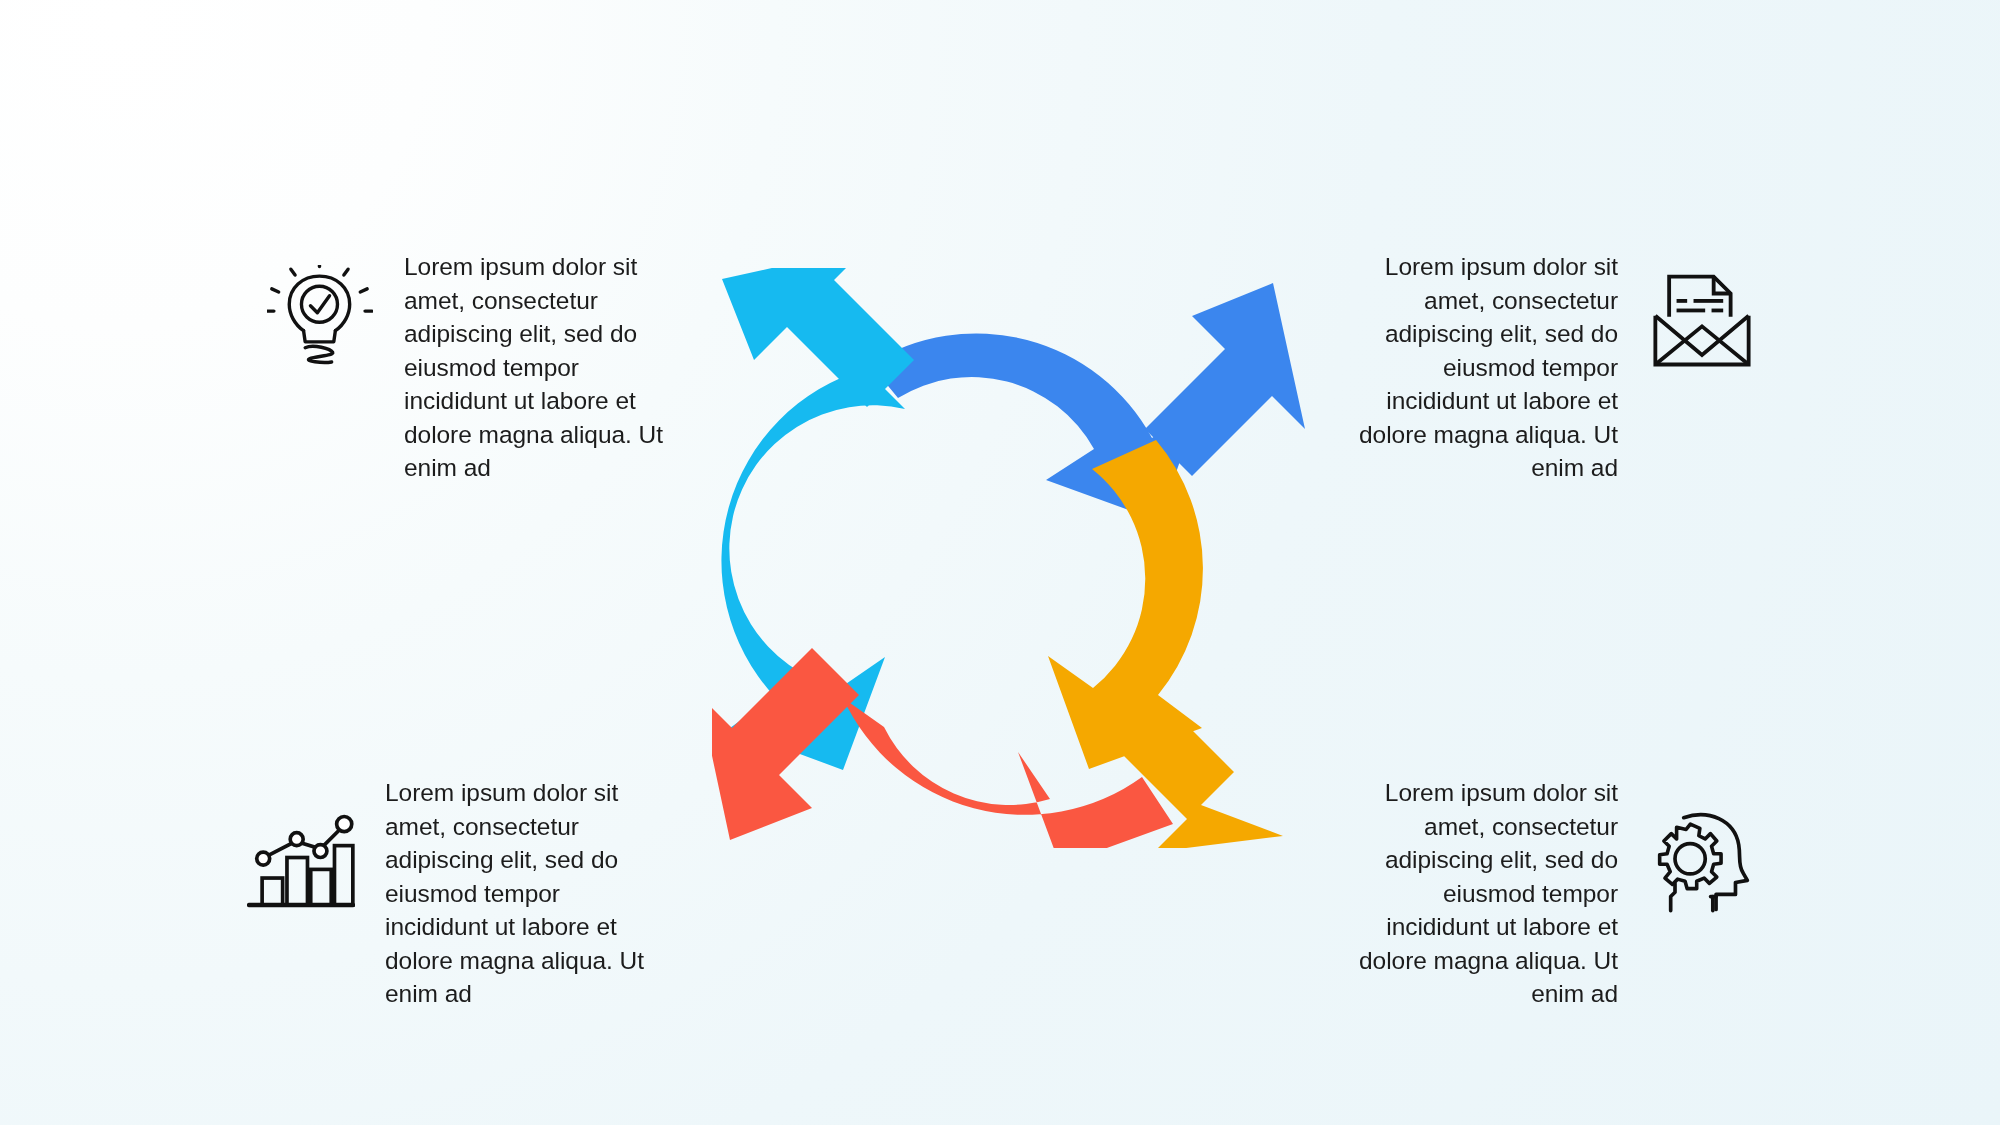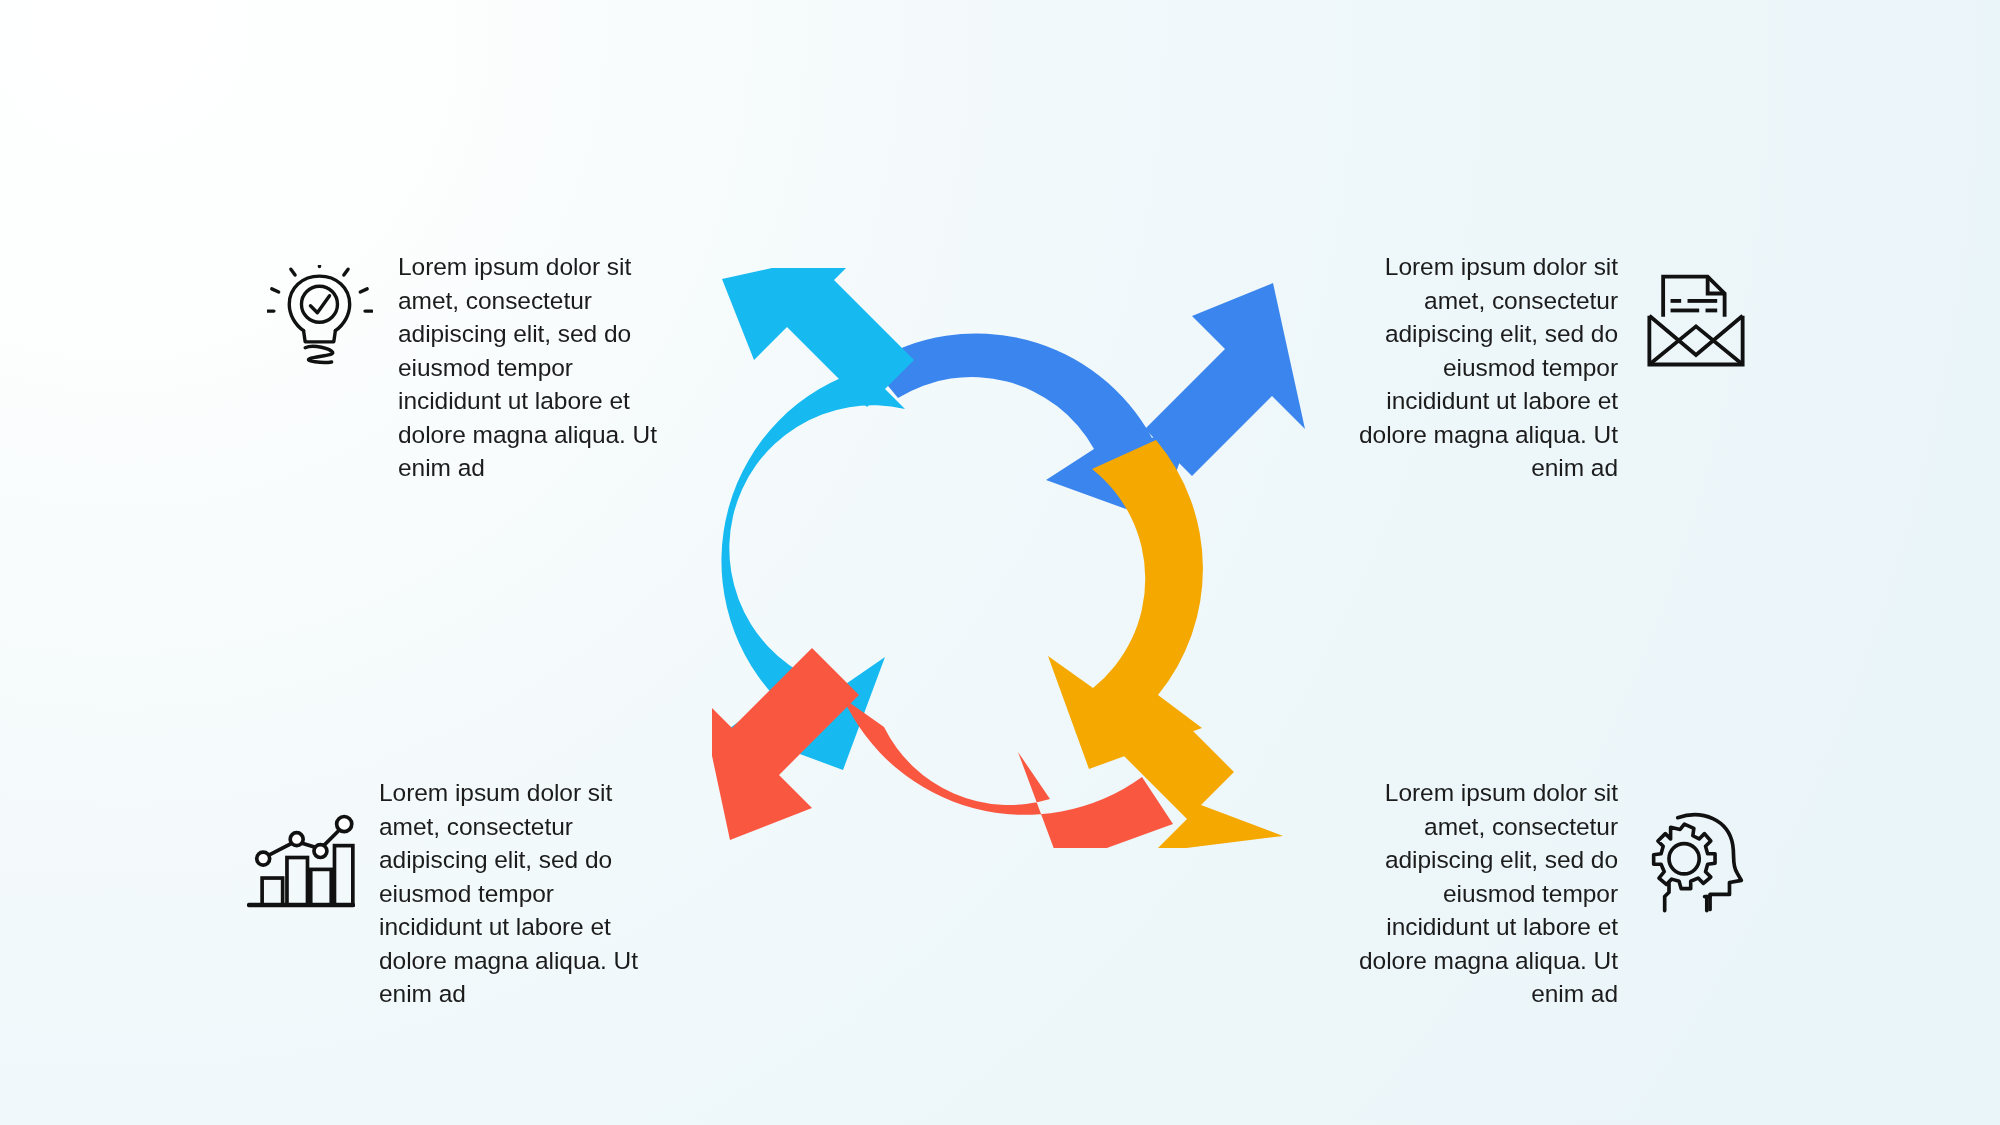--- a/index.html
+++ b/index.html
@@ -21,21 +21,21 @@
   #cycle {
     position:absolute;
     left:712px; top:268px;
     width:600px; height:580px;
   }
   
   .block {
     position:absolute;
     display:flex;
     align-items:flex-start;
-    gap:20px;
+    gap:26px;
   }
   .block .copy {
     font-size:24.5px;
     line-height:33.5px;
     color:#1c1c1c;
     width:284px;
     letter-spacing:-0.05px;
   }
   .block.left  { flex-direction:row; }
   .block.left  .copy { text-align:left; }

